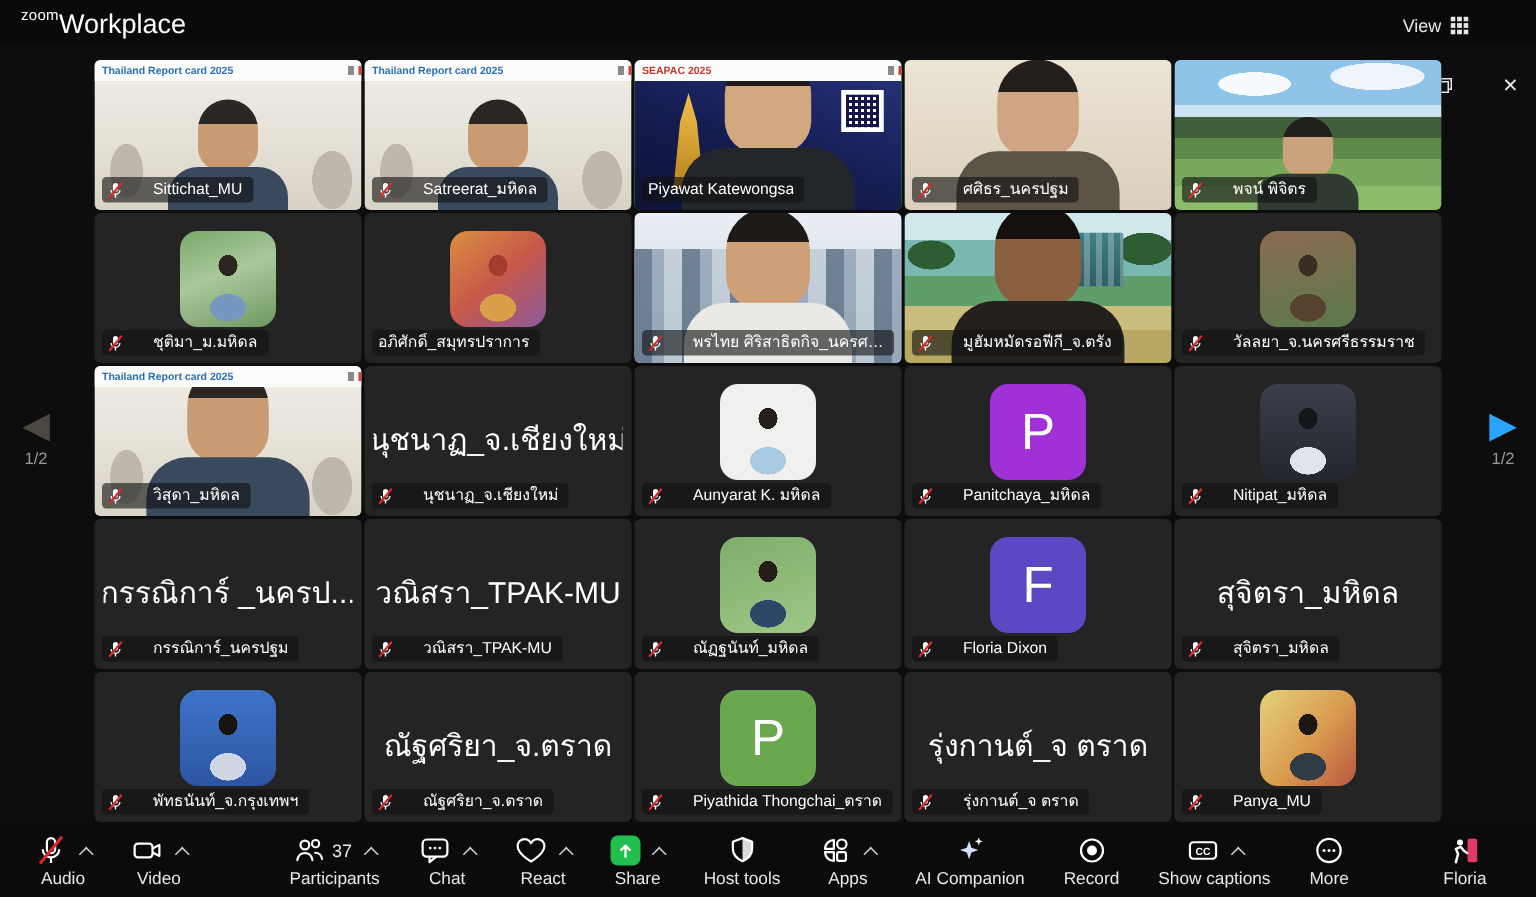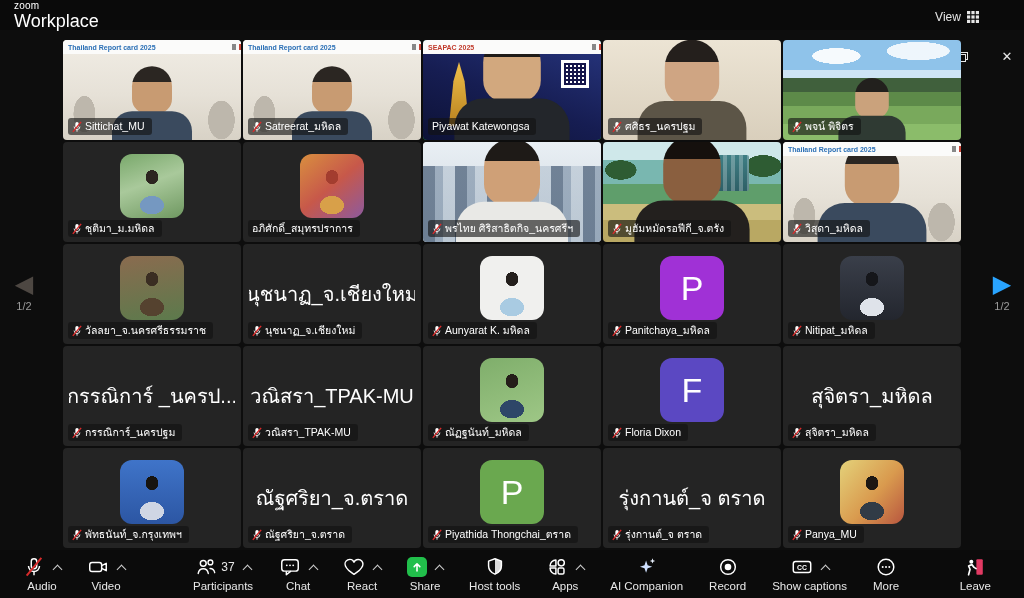--- a/index.html
+++ b/index.html
@@ -2,21 +2,21 @@
 <html><head>
 <meta charset="utf-8">
 <style>
   * { box-sizing: border-box; margin: 0; padding: 0; }
   html,body { width:1024px; height:598px; overflow:hidden; background:#0d0d0d;
     font-family:"Liberation Sans","DejaVu Sans",sans-serif; }
 
   
   .titlebar{ height:30px; background:#0a0a0a; display:flex; align-items:center;
     padding:0 10px 0 14px; color:#fff; position:relative; }
-  .logo{ display:flex; flex-direction:column; line-height:1; }
+  .logo{ display:flex; flex-direction:row; line-height:1; }
   .logo .l-top{ font-size:10px; font-weight:500; letter-spacing:.2px; }
   .logo .l-bot{ font-size:18px; font-weight:500; margin-top:1px; }
   .tb-right{ margin-left:auto; display:flex; align-items:center; gap:26px;flex-direction:column; }
   .shieldchk{ display:flex; align-items:center; }
   .viewbtn{ display:flex; align-items:center; gap:6px; font-size:12px; color:#e6e6e6; cursor:default; }
   .winctl{ display:flex; align-items:center; gap:30px; margin-left:12px; }
   .winbtn{ color:#e6e6e6; font-size:13px; display:flex; align-items:center; justify-content:center; width:14px; height:14px; }
   .min-bar{ width:10px; height:1.4px; background:#e6e6e6; display:inline-block; }
   .restore{ position:relative; width:10px; height:10px; }
   .restore i{ position:absolute; border:1.2px solid #e6e6e6; width:8px; height:8px; display:block; }
@@ -98,21 +98,21 @@
   .photo-h{ background:linear-gradient(130deg,#e4d27a,#d99a4e 55%,#b8563f); --ph:#1c1713; --pb:#313b46; }
 
   .letter{ position:absolute; left:50%; top:44%; transform:translate(-50%,-50%);
     width:64px; height:64px; border-radius:12px; display:flex; align-items:center;
     justify-content:center; color:#fff; font-size:34px; font-weight:500; }
 
   .center-name{ position:absolute; inset:0 6px; display:flex; align-items:center; justify-content:center;
     color:#fff; font-size:20px; font-weight:500; text-align:center; line-height:1.35; white-space:nowrap; overflow:hidden; }
 
   .label{ position:absolute; left:5px; bottom:5px; z-index:4; display:flex; align-items:center;
-    gap:3px; background:rgba(18,18,18,.62); border-radius:3px; padding:2px 7px 2px 4px;
+    gap:20px; background:rgba(18,18,18,.62); border-radius:3px; padding:2px 7px 2px 4px;
     color:#fff; font-size:10.5px; line-height:13px; max-width:168px; }
   .label-text{ white-space:nowrap; overflow:hidden; text-overflow:ellipsis; }
 
   .nav{ position:absolute; top:242px; width:40px; display:flex; flex-direction:column;
     align-items:center; gap:4px; cursor:default; }
   .nav.prev{ left:4px; } .nav.next{ right:2px; }
   .nav .arrow{ font-size:24px; line-height:24px; }
   .nav.prev .arrow{ color:#4d4742; }
   .nav.next .arrow{ color:#29a4ff; }
   .nav .pg{ font-size:11px; color:#9a9a9a; }
@@ -314,54 +314,54 @@
       <svg class="mic" viewBox="0 0 12 14" width="10" height="12">
         <rect x="4" y="1" width="4" height="7" rx="2" fill="#fff"></rect>
         <path d="M2.5 6.5a3.5 3.5 0 0 0 7 0" stroke="#fff" stroke-width="1.1" fill="none"></path>
         <line x1="6" y1="10" x2="6" y2="12.6" stroke="#fff" stroke-width="1.1"></line>
         <line x1="1" y1="12.8" x2="11" y2="0.8" stroke="#d92b2b" stroke-width="1.7"></line>
       </svg>
       <span class="label-text">มูฮัมหมัดรอฟีกี_จ.ตรัง</span>
     </div>
   </div>
       <div class="tile">
+
+    <div class="avatar photo-c"></div>
+
+    <div class="label">
+      <svg class="mic" viewBox="0 0 12 14" width="10" height="12">
+        <rect x="4" y="1" width="4" height="7" rx="2" fill="#fff"></rect>
+        <path d="M2.5 6.5a3.5 3.5 0 0 0 7 0" stroke="#fff" stroke-width="1.1" fill="none"></path>
+        <line x1="6" y1="10" x2="6" y2="12.6" stroke="#fff" stroke-width="1.1"></line>
+        <line x1="1" y1="12.8" x2="11" y2="0.8" stroke="#d92b2b" stroke-width="1.7"></line>
+      </svg>
+      <span class="label-text">วัลลยา_จ.นครศรีธรรมราช</span>
+    </div>
+  </div>
+      <div class="tile">
     <div class="scene bg-reportcard closeup">
       <div class="banner">
         <span class="banner-text">Thailand Report card 2025</span>
         <span class="banner-logos"></span>
       </div>
       <div class="person"></div>
     </div>
 
     <div class="label">
       <svg class="mic" viewBox="0 0 12 14" width="10" height="12">
         <rect x="4" y="1" width="4" height="7" rx="2" fill="#fff"></rect>
         <path d="M2.5 6.5a3.5 3.5 0 0 0 7 0" stroke="#fff" stroke-width="1.1" fill="none"></path>
         <line x1="6" y1="10" x2="6" y2="12.6" stroke="#fff" stroke-width="1.1"></line>
         <line x1="1" y1="12.8" x2="11" y2="0.8" stroke="#d92b2b" stroke-width="1.7"></line>
       </svg>
       <span class="label-text">วิสุดา_มหิดล</span>
     </div>
   </div>
       <div class="tile">
 
-    <div class="avatar photo-c"></div>
-
-    <div class="label">
-      <svg class="mic" viewBox="0 0 12 14" width="10" height="12">
-        <rect x="4" y="1" width="4" height="7" rx="2" fill="#fff"></rect>
-        <path d="M2.5 6.5a3.5 3.5 0 0 0 7 0" stroke="#fff" stroke-width="1.1" fill="none"></path>
-        <line x1="6" y1="10" x2="6" y2="12.6" stroke="#fff" stroke-width="1.1"></line>
-        <line x1="1" y1="12.8" x2="11" y2="0.8" stroke="#d92b2b" stroke-width="1.7"></line>
-      </svg>
-      <span class="label-text">วัลลยา_จ.นครศรีธรรมราช</span>
-    </div>
-  </div>
-      <div class="tile">
-
     <div class="center-name">นุชนาฏ_จ.เชียงใหม่</div>
     <div class="label">
       <svg class="mic" viewBox="0 0 12 14" width="10" height="12">
         <rect x="4" y="1" width="4" height="7" rx="2" fill="#fff"></rect>
         <path d="M2.5 6.5a3.5 3.5 0 0 0 7 0" stroke="#fff" stroke-width="1.1" fill="none"></path>
         <line x1="6" y1="10" x2="6" y2="12.6" stroke="#fff" stroke-width="1.1"></line>
         <line x1="1" y1="12.8" x2="11" y2="0.8" stroke="#d92b2b" stroke-width="1.7"></line>
       </svg>
       <span class="label-text">นุชนาฏ_จ.เชียงใหม่</span>
     </div>
@@ -718,15 +718,15 @@
     <div class="tb-top">
       <span class="tb-icon">
           <svg viewBox="0 0 24 24" width="22" height="22">
             <rect x="13.5" y="3.5" width="7" height="17" rx="1.2" fill="#e23a63"></rect>
             <circle cx="8" cy="6.2" r="2.2" fill="#fff"></circle>
             <path d="M5 20.5l1.6-6L5 10.8 8.6 9.4l2.4 3 2.2 1.4" stroke="#fff" stroke-width="1.8" fill="none" stroke-linecap="round" stroke-linejoin="round"></path>
           </svg>
         </span>
 
     </div>
-    <div class="tb-label">Leave</div>
+    <div class="tb-label">Floria</div>
   </div>
   </div>
 
 </body></html>

